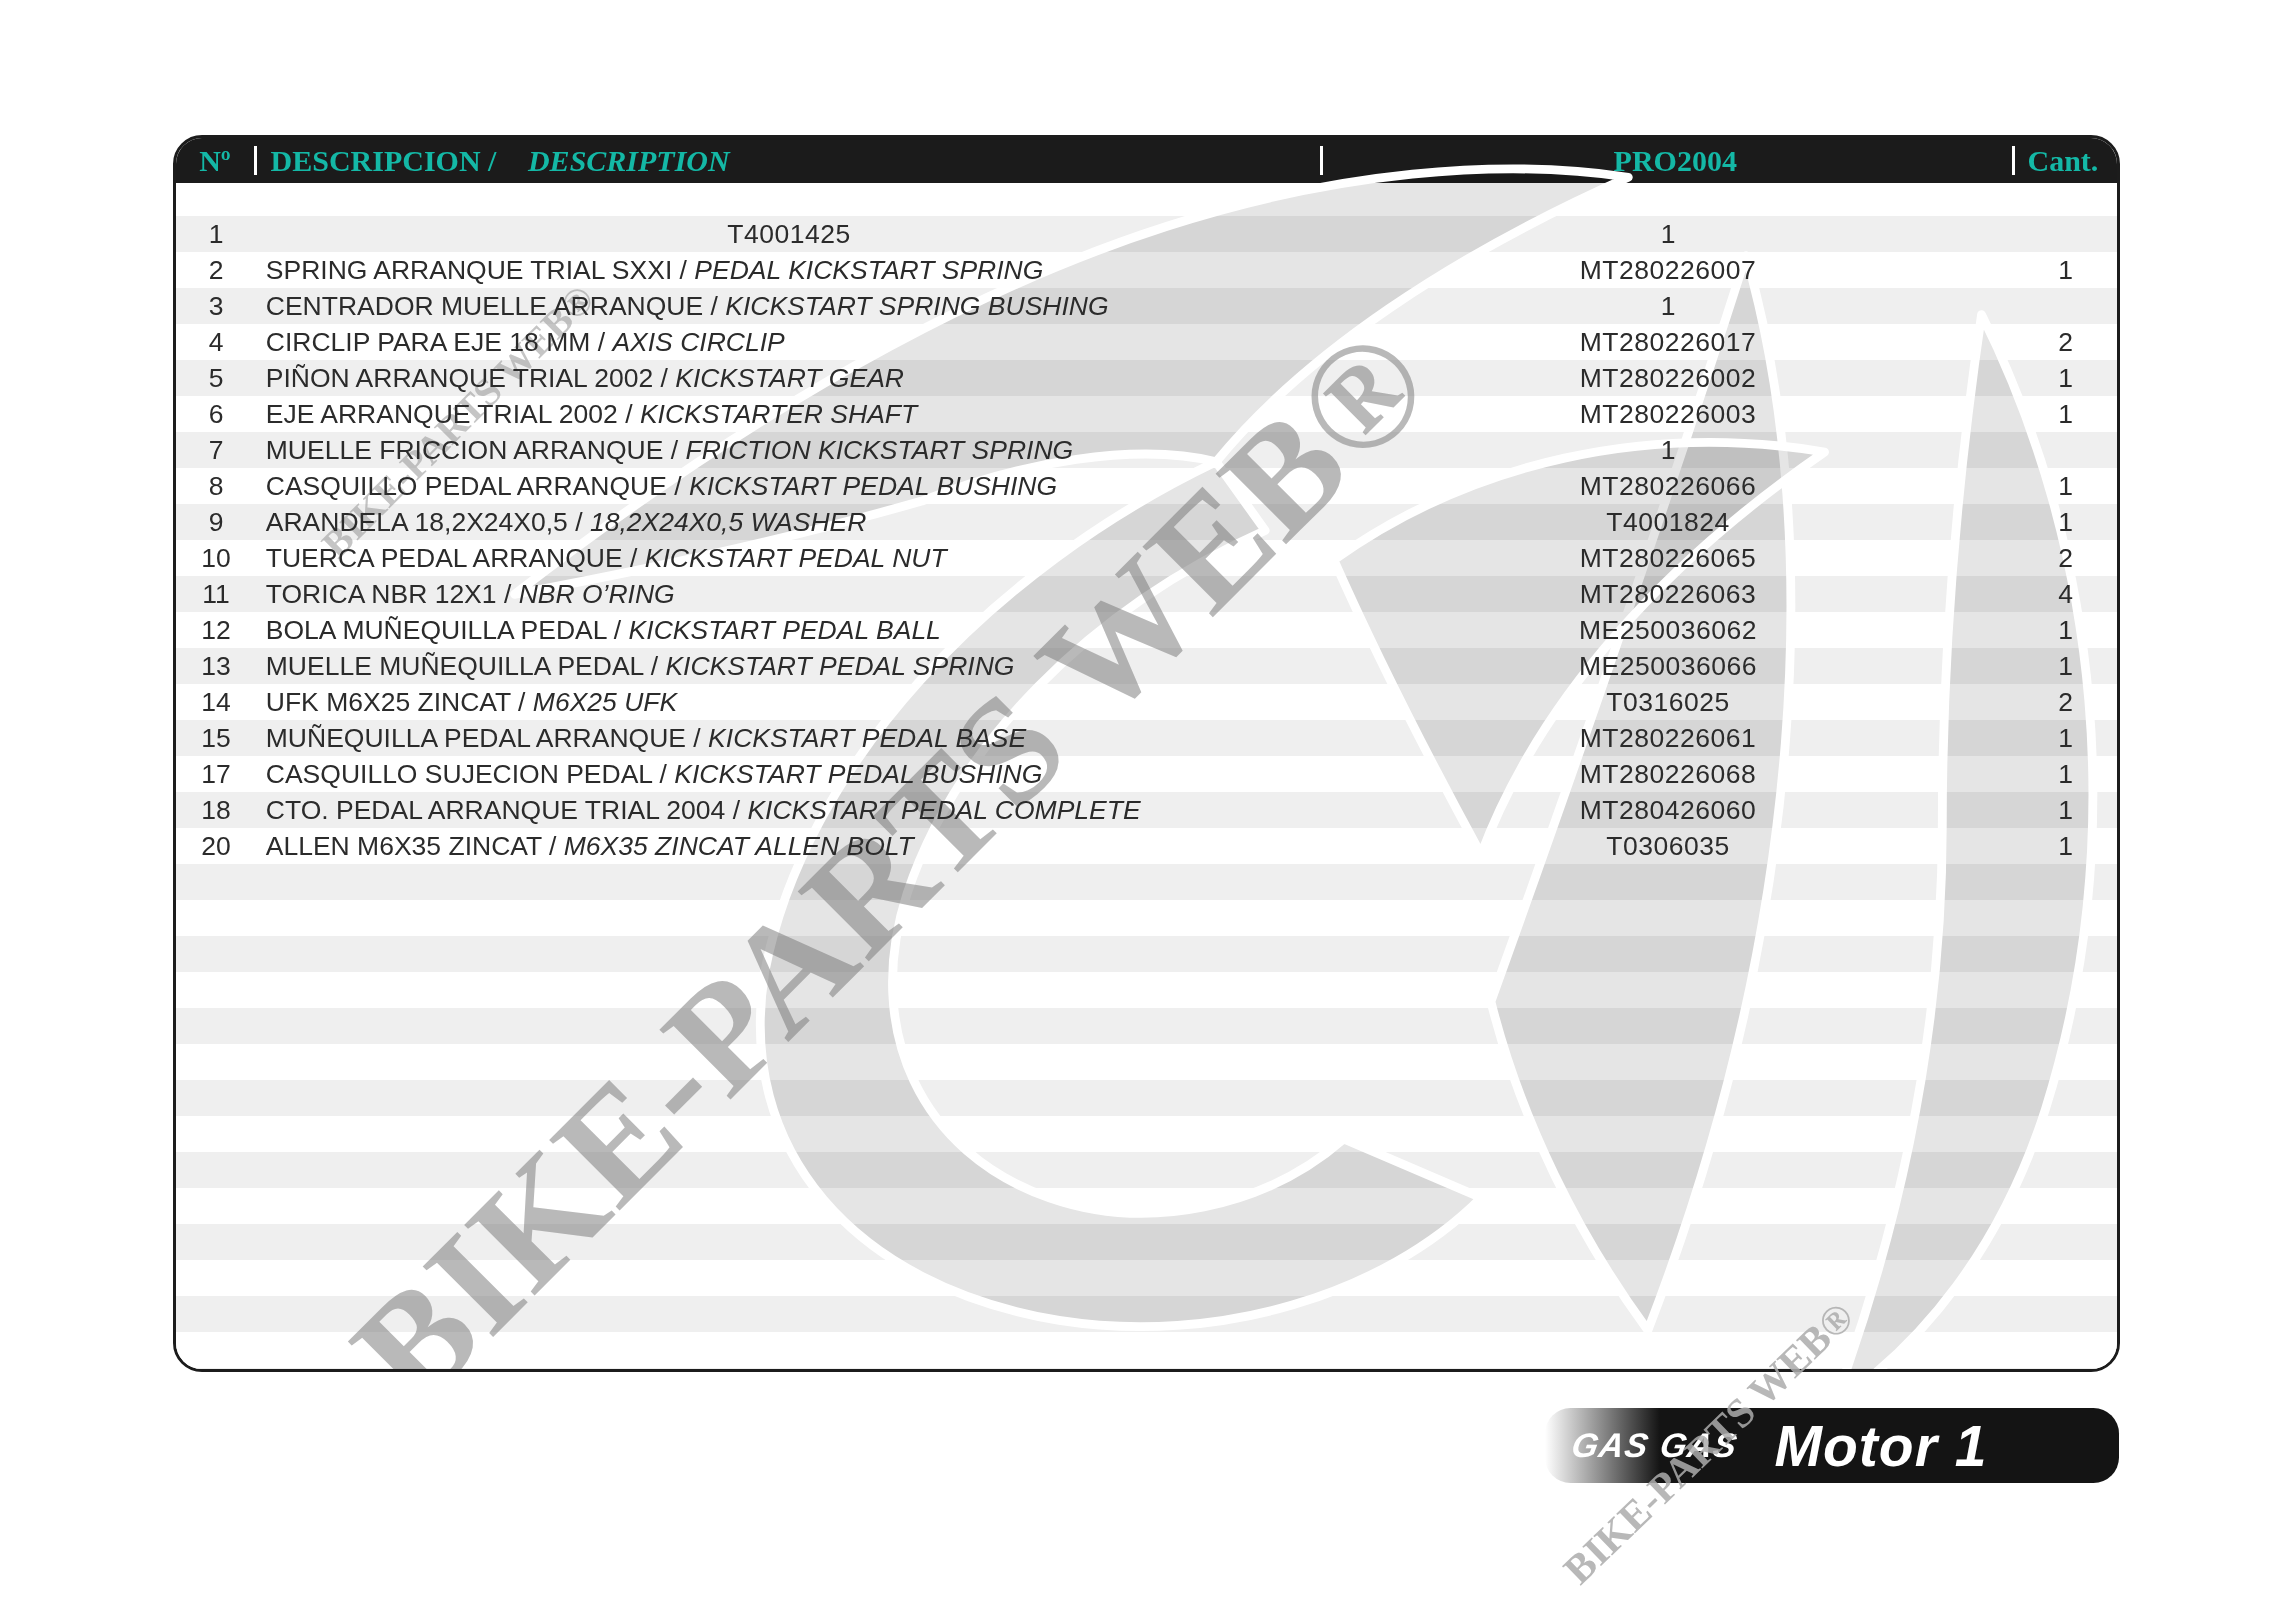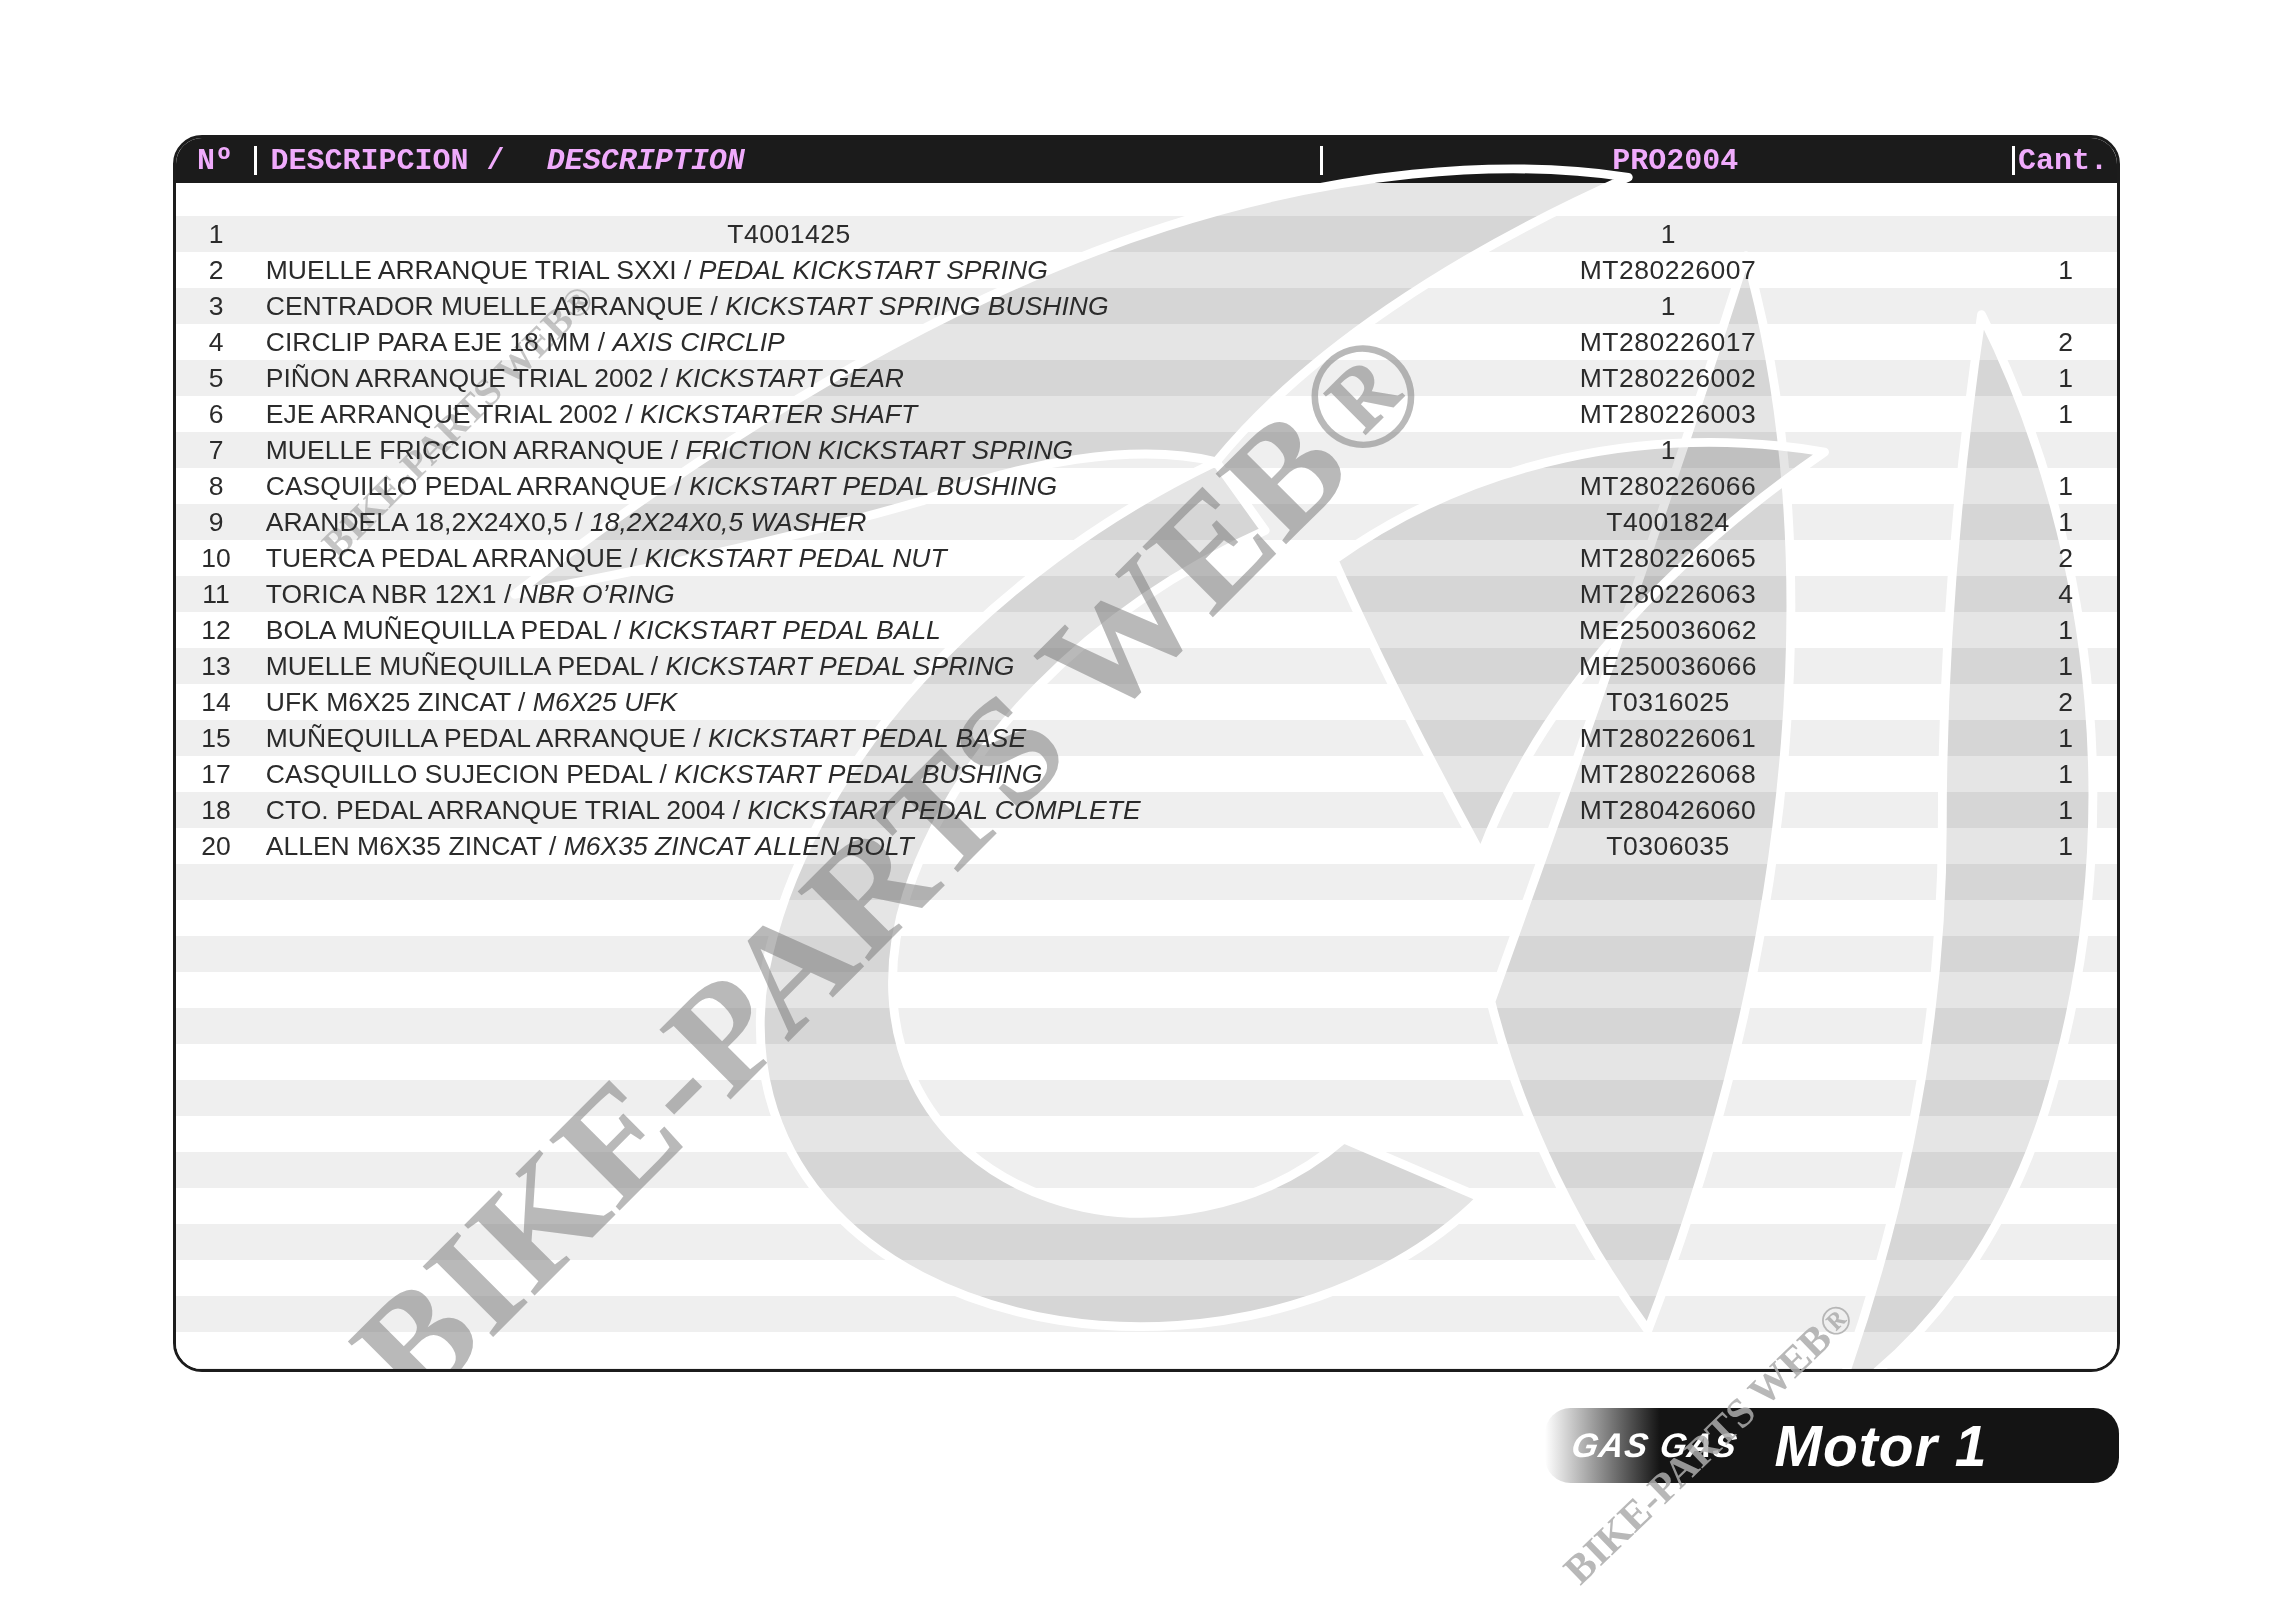--- a/index.html
+++ b/index.html
@@ -8,22 +8,22 @@
 
   
   .table-card{position:absolute;left:173px;top:135px;width:1947px;height:1237px;
               box-sizing:border-box;border:3.9px solid #1c1c1c;border-radius:29px;
               overflow:hidden;background:#ffffff;}
   .stripes{position:absolute;left:0;right:0;top:78px;bottom:0;
            background:repeating-linear-gradient(180deg,#efefef 0px,#efefef 36px,#ffffff 36px,#ffffff 72px);}
 
   .thead{position:absolute;left:0;right:0;top:0;height:45px;background:#1b1b1b;
          display:grid;grid-template-columns:78px 2.9px 1063px 2.9px 689px 2.9px 1fr;
-         align-items:center;color:#f0abfc;
-         font-family:Liberation Mono, monospace;font-weight:bold;font-size:30px;}
+         align-items:center;color:#14b8a6;
+         font-family:Liberation Serif, serif;font-weight:bold;font-size:30px;}
   .thead .hdiv{width:2.9px;height:29px;background:#ffffff;justify-self:center;}
   .h-num{text-align:center;}
   .h-desc{padding-left:13.7px;}
   .h-desc .it{font-style:italic;margin-left:24px;}
   .h-part{text-align:center;padding-left:16px;}
   .h-qty{text-align:center;padding-right:5.9px;}
 
   .rows{position:absolute;left:0;right:0;top:78px;z-index:2;}
   .prow{display:grid;grid-template-columns:80px 1066px 692px 1fr;height:36px;
         align-items:center;font-size:26.5px;color:#2b2b2b;line-height:36px;}
@@ -90,21 +90,21 @@
 
     <div class="rows" id="rows">
   <div class="prow">
     <div class="c-num">1</div>
     <div class="c-part">T4001425</div>
     <div class="c-qty">1</div>
   </div>
 
   <div class="prow">
     <div class="c-num">2</div>
-    <div class="c-desc"><span class="es">MUELLE ARRANQUE TRIAL SXXI /</span> <span class="en">PEDAL KICKSTART SPRING</span></div>
+    <div class="c-desc"><span class="es">SPRING ARRANQUE TRIAL SXXI /</span> <span class="en">PEDAL KICKSTART SPRING</span></div>
     <div class="c-part">MT280226007</div>
     <div class="c-qty">1</div>
   </div>
 
   <div class="prow">
     <div class="c-num">3</div>
     <div class="c-desc"><span class="es">CENTRADOR MUELLE ARRANQUE /</span> <span class="en">KICKSTART SPRING BUSHING</span></div>
     <div class="c-qty">1</div>
   </div>
 

